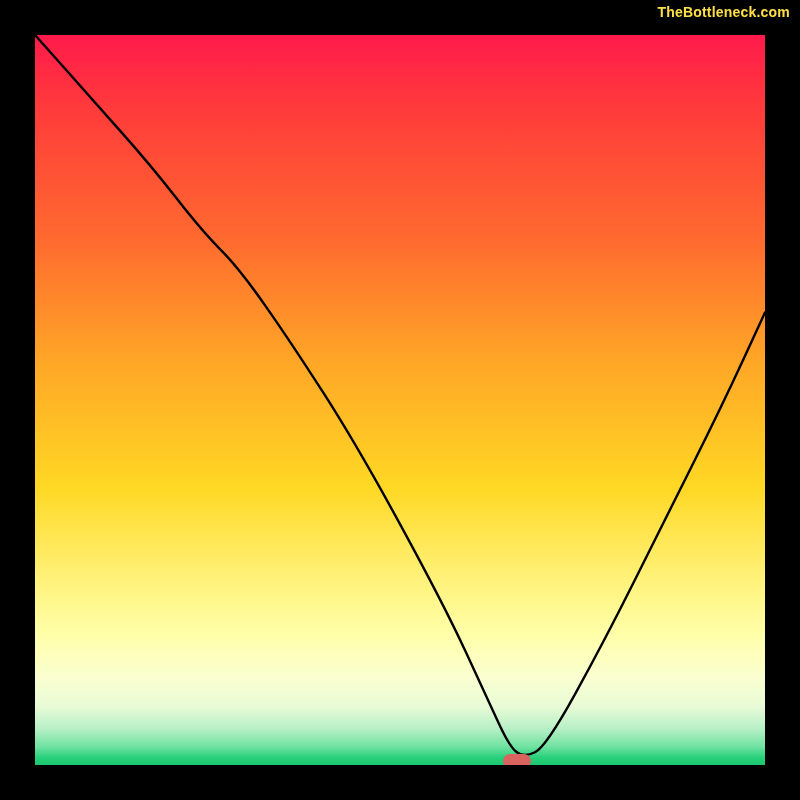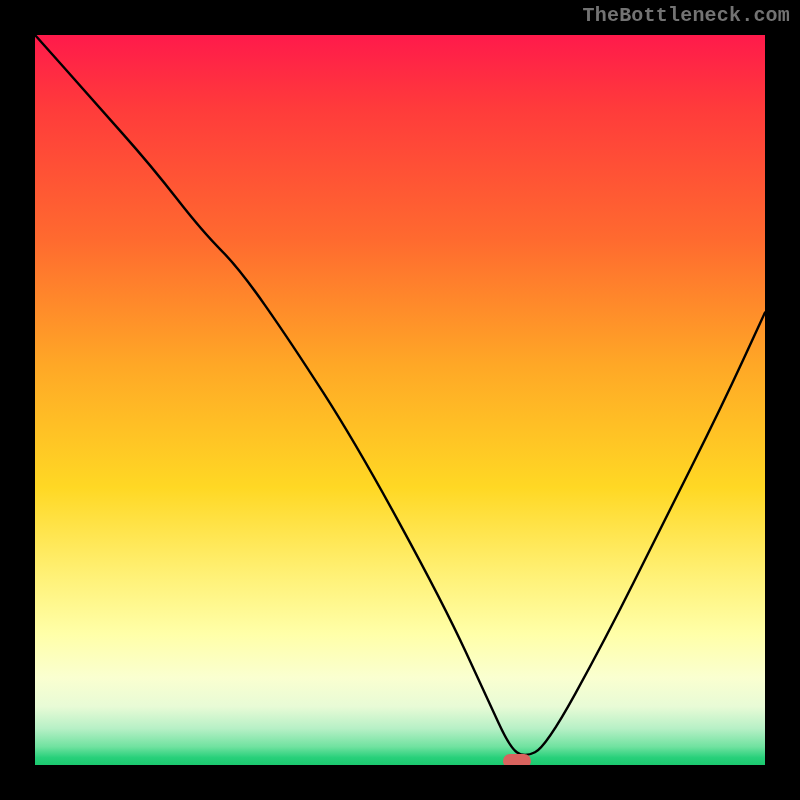--- a/index.html
+++ b/index.html
@@ -13,26 +13,25 @@
   .frame {
     position: relative;
     width: 800px;
     height: 800px;
     background: #000;
   }
   .watermark {
     position: absolute;
     top: 4px;
     right: 10px;
-    color: #737373;
-    font-size: 20px;
+    color: #fde047;
+    font-size: 14px;
     font-weight: bold;
     letter-spacing: 0.2px;
     z-index: 50;
-    font-family: Liberation Mono, monospace;
   }
   .plot-area {
     position: absolute;
     left: 35px;
     top: 35px;
     width: 730px;
     height: 730px;
     overflow: hidden;
   }
   .gradient {

